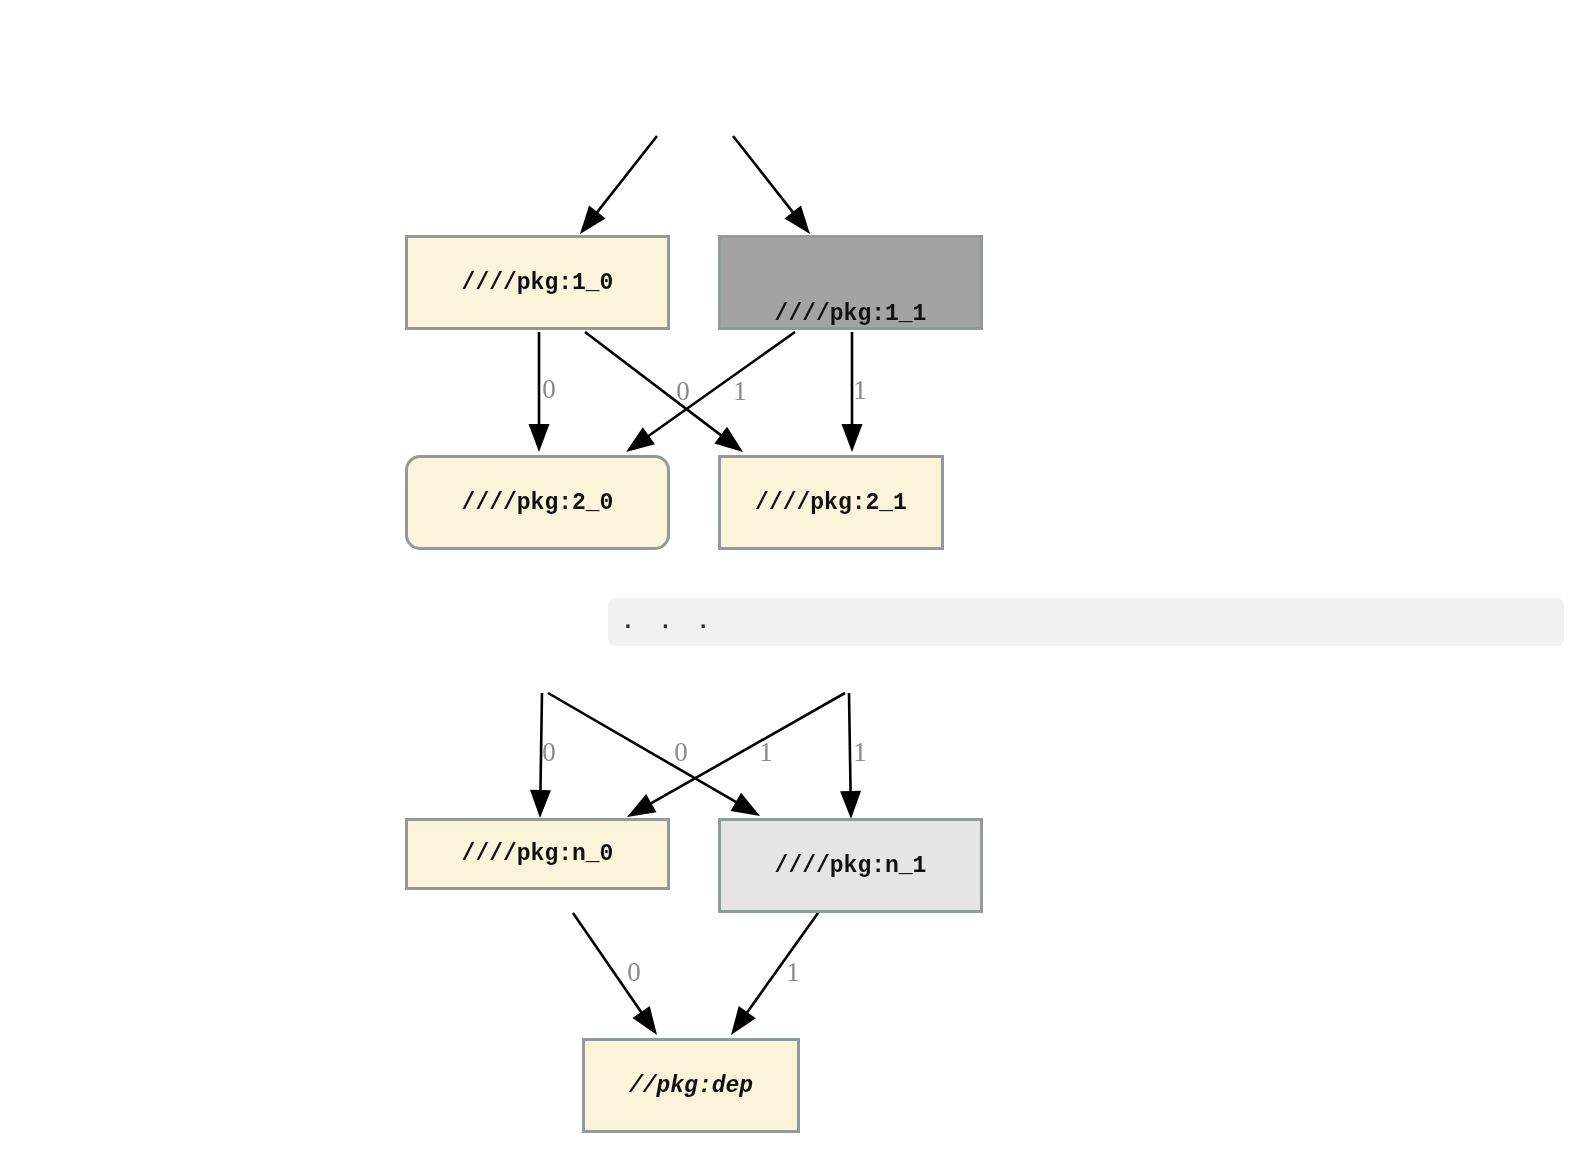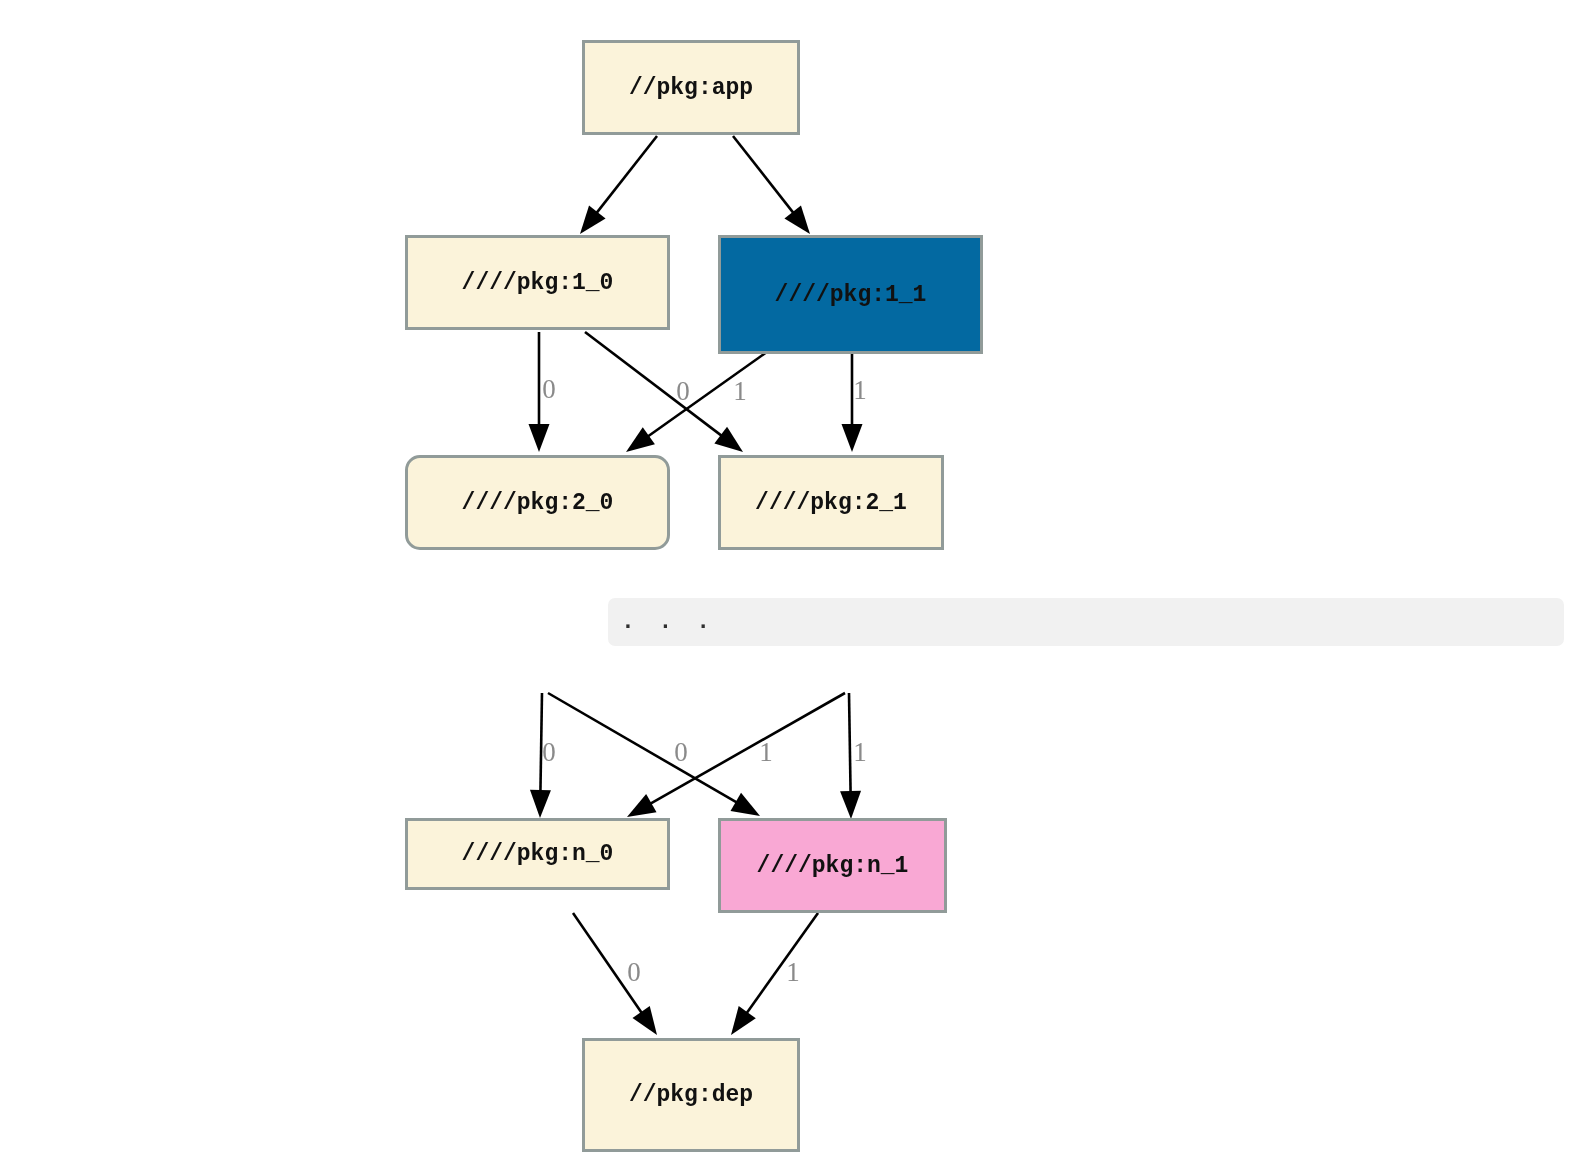--- a/index.html
+++ b/index.html
@@ -92,41 +92,38 @@
       <polygon points="851,819 840.056934035874,791.1701723450399 861.0542890330295,790.8368809958786" fill="#000000"></polygon>
       <text x="860" y="752" text-anchor="middle" dominant-baseline="central" fill="#8a8a8a" class="edge-label">1</text>
       <line x1="573" y1="913" x2="642.8224566750412" y2="1014.4088061232741" stroke="#000000" stroke-width="2.6"></line>
       <polygon points="657,1035 632.4728500478212,1017.8924310545497 649.7694529042709,1005.9832946615843" fill="#000000"></polygon>
       <text x="634" y="972" text-anchor="middle" dominant-baseline="central" fill="#8a8a8a" class="edge-label">0</text>
       <line x1="818" y1="913" x2="745.5151682121177" y2="1014.6453963002488" stroke="#000000" stroke-width="2.6"></line>
       <polygon points="731,1035 738.7080548436763,1006.1064732071892 755.8059219514673,1018.299214505368" fill="#000000"></polygon>
       <text x="793" y="972" text-anchor="middle" dominant-baseline="central" fill="#8a8a8a" class="edge-label">1</text>
     </svg>
 
-  <div class="node" style="left: 582px; top: 40px; width: 218px; height: 95px; background: rgb(251, 243, 218); border-color: rgb(145, 155, 153);">
-    <span>//pkg:app</span>
-  </div>
   <div class="node" style="left: 405px; top: 235px; width: 265px; height: 95px; background: rgb(251, 243, 218); border-color: rgb(145, 155, 153);">
     <span>////pkg:1_0</span>
   </div>
-  <div class="node" style="left: 718px; top: 235px; width: 265px; height: 119px; background: #0369a1; border-color: rgb(145, 155, 153);">
+  <div class="node" style="left: 718px; top: 235px; width: 265px; height: 95px; background: #a3a3a3; border-color: rgb(145, 155, 153); align-items: flex-end;">
     <span>////pkg:1_1</span>
   </div>
   <div class="node" style="left: 405px; top: 455px; width: 265px; height: 95px; background: rgb(251, 243, 218); border-color: rgb(145, 155, 153); border-radius: 15px;">
     <span>////pkg:2_0</span>
   </div>
   <div class="node" style="left: 718px; top: 455px; width: 226px; height: 95px; background: rgb(251, 243, 218); border-color: rgb(145, 155, 153);">
     <span>////pkg:2_1</span>
   </div>
   <div class="node" style="left: 405px; top: 818px; width: 265px; height: 72px; background: rgb(251, 243, 218); border-color: rgb(145, 155, 153);">
     <span>////pkg:n_0</span>
   </div>
-  <div class="node" style="left: 718px; top: 818px; width: 229px; height: 95px; background: #f9a8d4; border-color: rgb(145, 155, 153);">
+  <div class="node" style="left: 718px; top: 818px; width: 265px; height: 95px; background: #e5e5e5; border-color: rgb(145, 155, 153);">
     <span>////pkg:n_1</span>
   </div>
-  <div class="node" style="left: 582px; top: 1038px; width: 218px; height: 114px; background: rgb(251, 243, 218); border-color: rgb(145, 155, 153);">
+  <div class="node" style="left: 582px; top: 1038px; width: 218px; height: 95px; background: rgb(251, 243, 218); border-color: rgb(145, 155, 153); font-style: italic;">
     <span>//pkg:dep</span>
   </div>
 
   <div class="band" style="left: 608px; top: 598px; width: 956px; height: 48px; background: rgb(241, 241, 241);">
     <span style="color: rgb(47, 47, 47);">. . .</span>
   </div>
 </div>
 
 </body></html>

